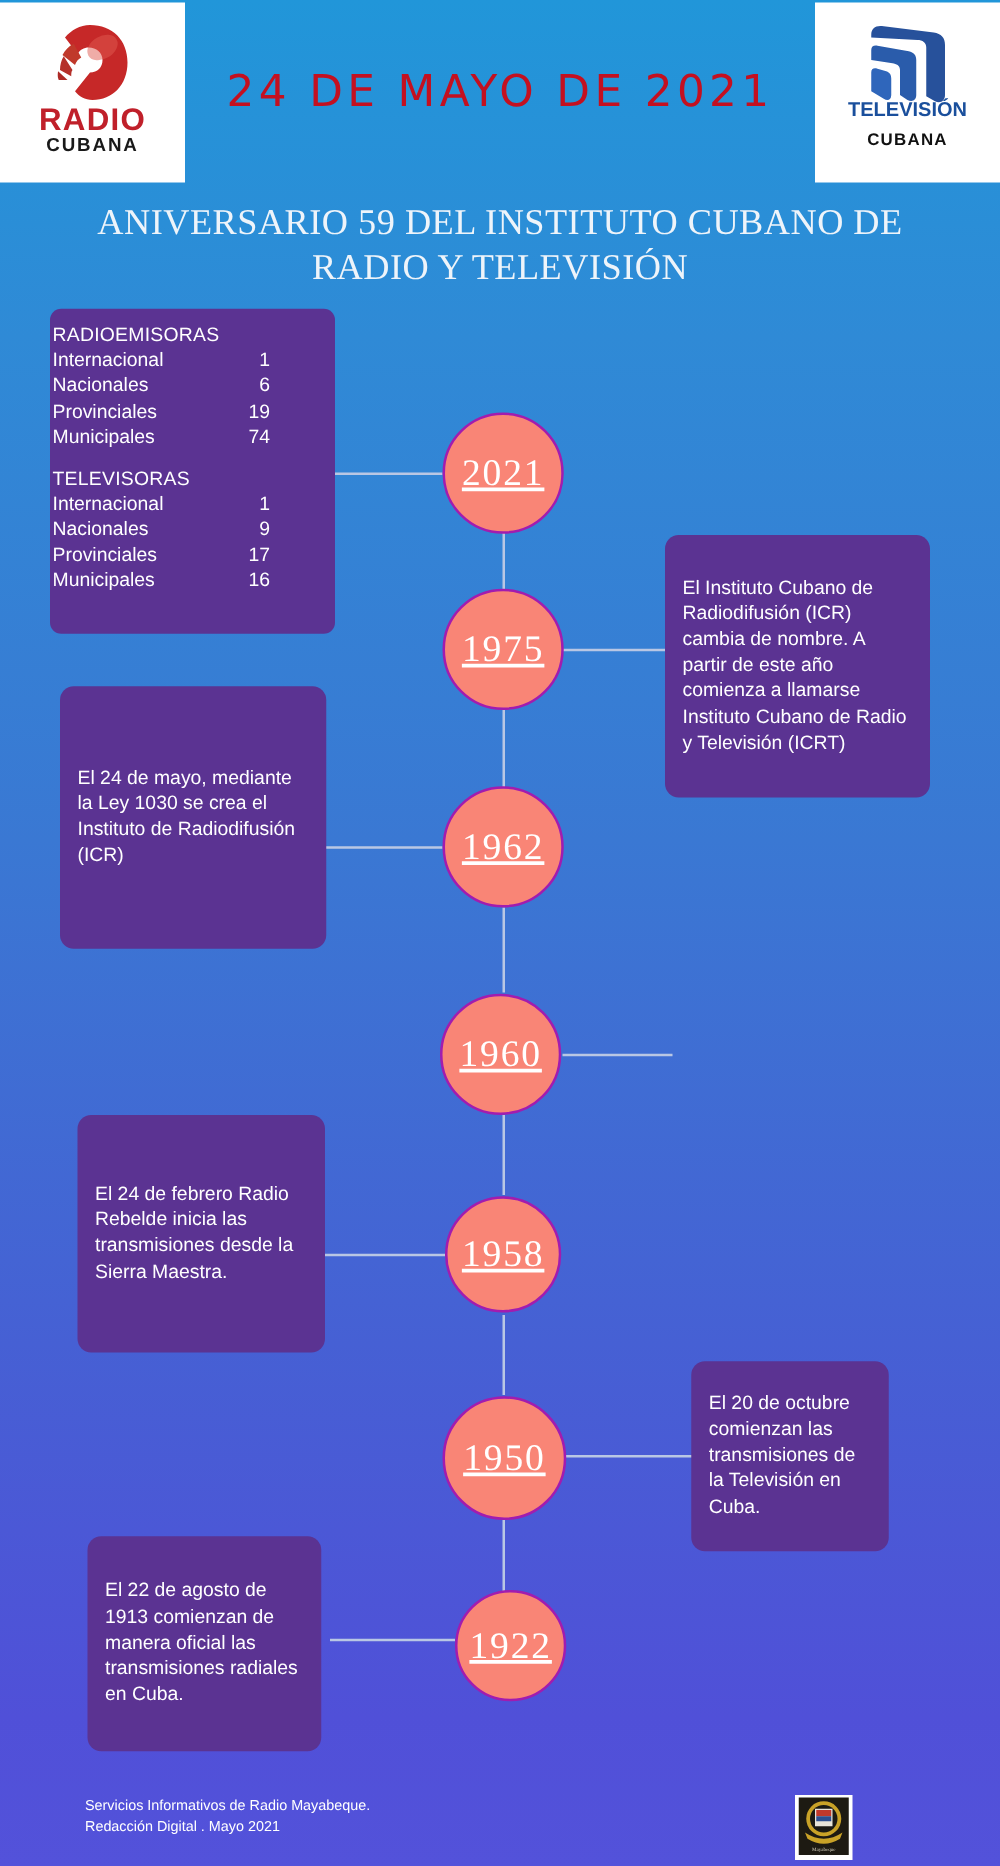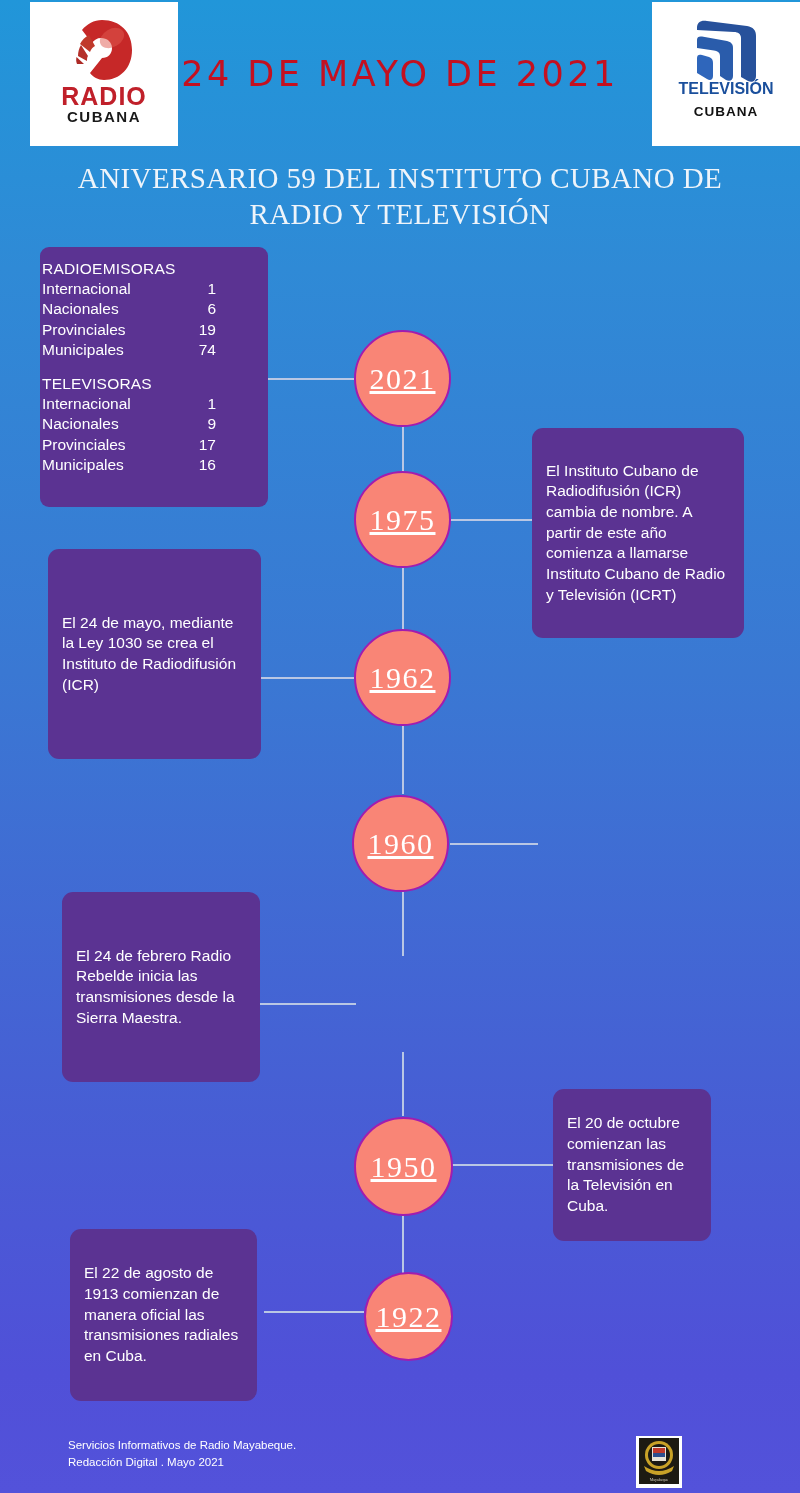--- a/index.html
+++ b/index.html
@@ -6,21 +6,21 @@
   html,body { width:800px; height:1493px; }
   body {
     font-family:"Liberation Sans", sans-serif;
     background:linear-gradient(to bottom, #2196d9 0%, #2f8ad6 18%, #3a78d3 45%, #4660d4 72%, #5050d8 92%, #5352da 100%);
     position:relative; overflow:hidden;
   }
 
   
   #header { position:absolute; left:0; top:0; width:800px; height:148px; }
   .logo-card { position:absolute; top:2px; background:#ffffff; }
-  #logo-radio { left:0; width:148px; height:144px;margin-left:30px; }
+  #logo-radio { left:0; width:148px; height:144px; }
   #logo-tv { left:652px; width:148px; height:144px; }
 
   .radio-mark { position:absolute; left:50%; top:16px; transform:translateX(-50%); width:72px; height:64px; }
   .tv-mark { position:absolute; left:50%; top:16px; transform:translateX(-50%); width:74px; height:66px; }
 
   .radio-word { position:absolute; left:0; right:0; top:80px; text-align:center;
     color:#c0202a; font-weight:bold; font-size:25px; letter-spacing:1px; font-family:"Liberation Sans",sans-serif; }
   .radio-sub { position:absolute; left:0; right:0; top:106px; text-align:center;
     color:#191919; font-weight:bold; font-size:15px; letter-spacing:1.5px; }
   .tv-word { position:absolute; left:0; right:0; top:78px; text-align:center;
@@ -177,20 +177,21 @@
   <div class="connector" style="left:260px;top:677px;width:94px;"></div>
   <div class="connector" style="left:450px;top:843px;width:88px;"></div>
   <div class="connector" style="left:258px;top:1003px;width:98px;"></div>
   <div class="connector" style="left:448px;top:1164px;width:106px;"></div>
   <div class="connector" style="left:264px;top:1311px;width:100px;"></div>
 
   <div class="year-circle" style="left:354px;top:330px;width:97px;height:97px;">2021</div>
   <div class="year-circle" style="left:354px;top:471px;width:97px;height:97px;">1975</div>
   <div class="year-circle" style="left:354px;top:629px;width:97px;height:97px;">1962</div>
   <div class="year-circle" style="left:352px;top:795px;width:97px;height:97px;">1960</div>
+  <div class="year-circle" style="left:356px;top:957px;width:93px;height:93px;">1958</div>
   <div class="year-circle" style="left:354px;top:1117px;width:99px;height:99px;">1950</div>
   <div class="year-circle" style="left:364px;top:1272px;width:89px;height:89px;">1922</div>
 
   <div class="info-box" style="left:532px;top:428px;width:212px;height:210px;">El Instituto  Cubano de Radiodifusión  (ICR)  cambia de nombre. A partir de este año comienza a llamarse Instituto Cubano de Radio y Televisión (ICRT)</div>
   <div class="info-box" style="left:48px;top:549px;width:213px;height:210px;">El 24 de mayo, mediante la Ley 1030 se crea el Instituto de Radiodifusión (ICR)</div>
   <div class="info-box" style="left:62px;top:892px;width:198px;height:190px;">El 24 de  febrero Radio Rebelde inicia las transmisiones desde la Sierra Maestra.</div>
   <div class="info-box" style="left:553px;top:1089px;width:158px;height:152px;">El 20  de octubre comienzan las transmisiones de la Televisión en Cuba.</div>
   <div class="info-box" style="left:70px;top:1229px;width:187px;height:172px;">El 22 de agosto de 1913 comienzan de manera oficial las transmisiones radiales en Cuba.</div>
 </div>
 

